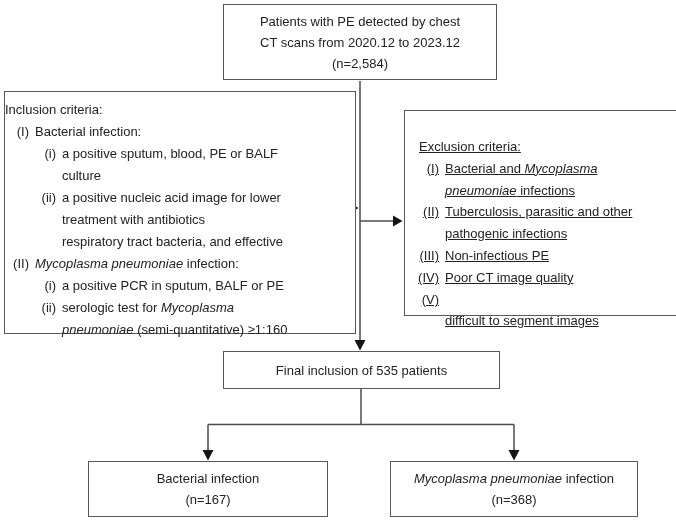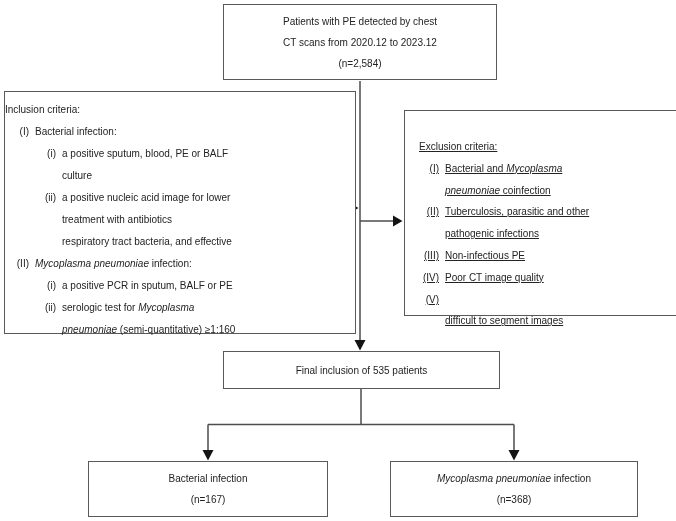--- a/index.html
+++ b/index.html
@@ -2,21 +2,21 @@
 <html><head>
 <meta charset="utf-8">
 <style>
   html, body { margin: 0; padding: 0; background: #ffffff; }
   .canvas {
     position: relative;
     width: 676px;
     height: 521px;
     background: #ffffff;
     font-family: "Liberation Sans", sans-serif;
-    font-size: 10px;
+    font-size: 13px;
     color: #232323;
     overflow: hidden;
   }
   svg.connectors { position: absolute; left: 0; top: 0; width: 676px; height: 521px; }
   svg.connectors path { stroke: #4d4d4d; stroke-width: 1.5; fill: none; }
   svg.connectors polygon { fill: #141414; stroke: none; }
 
   .box {
     position: absolute;
     box-sizing: border-box;
@@ -132,21 +132,21 @@
   </div>
 
   <div class="box exclusion-box">
     <div class="heading">Exclusion criteria:</div>
     <div class="row">
       <span class="m">(I)</span>
       <span class="t"><span>Bacterial and </span><i>Mycoplasma</i><span></span></span>
     </div>
     <div class="row">
       <span class="m"></span>
-      <span class="t"><span></span><i>pneumoniae</i><span> coinfection</span></span>
+      <span class="t"><span></span><i>pneumoniae</i><span> infections</span></span>
     </div>
     <div class="row">
       <span class="m">(II)</span>
       <span class="t"><span>Tuberculosis, parasitic and other</span><i></i><span></span></span>
     </div>
     <div class="row">
       <span class="m"></span>
       <span class="t"><span>pathogenic infections</span><i></i><span></span></span>
     </div>
     <div class="row">

